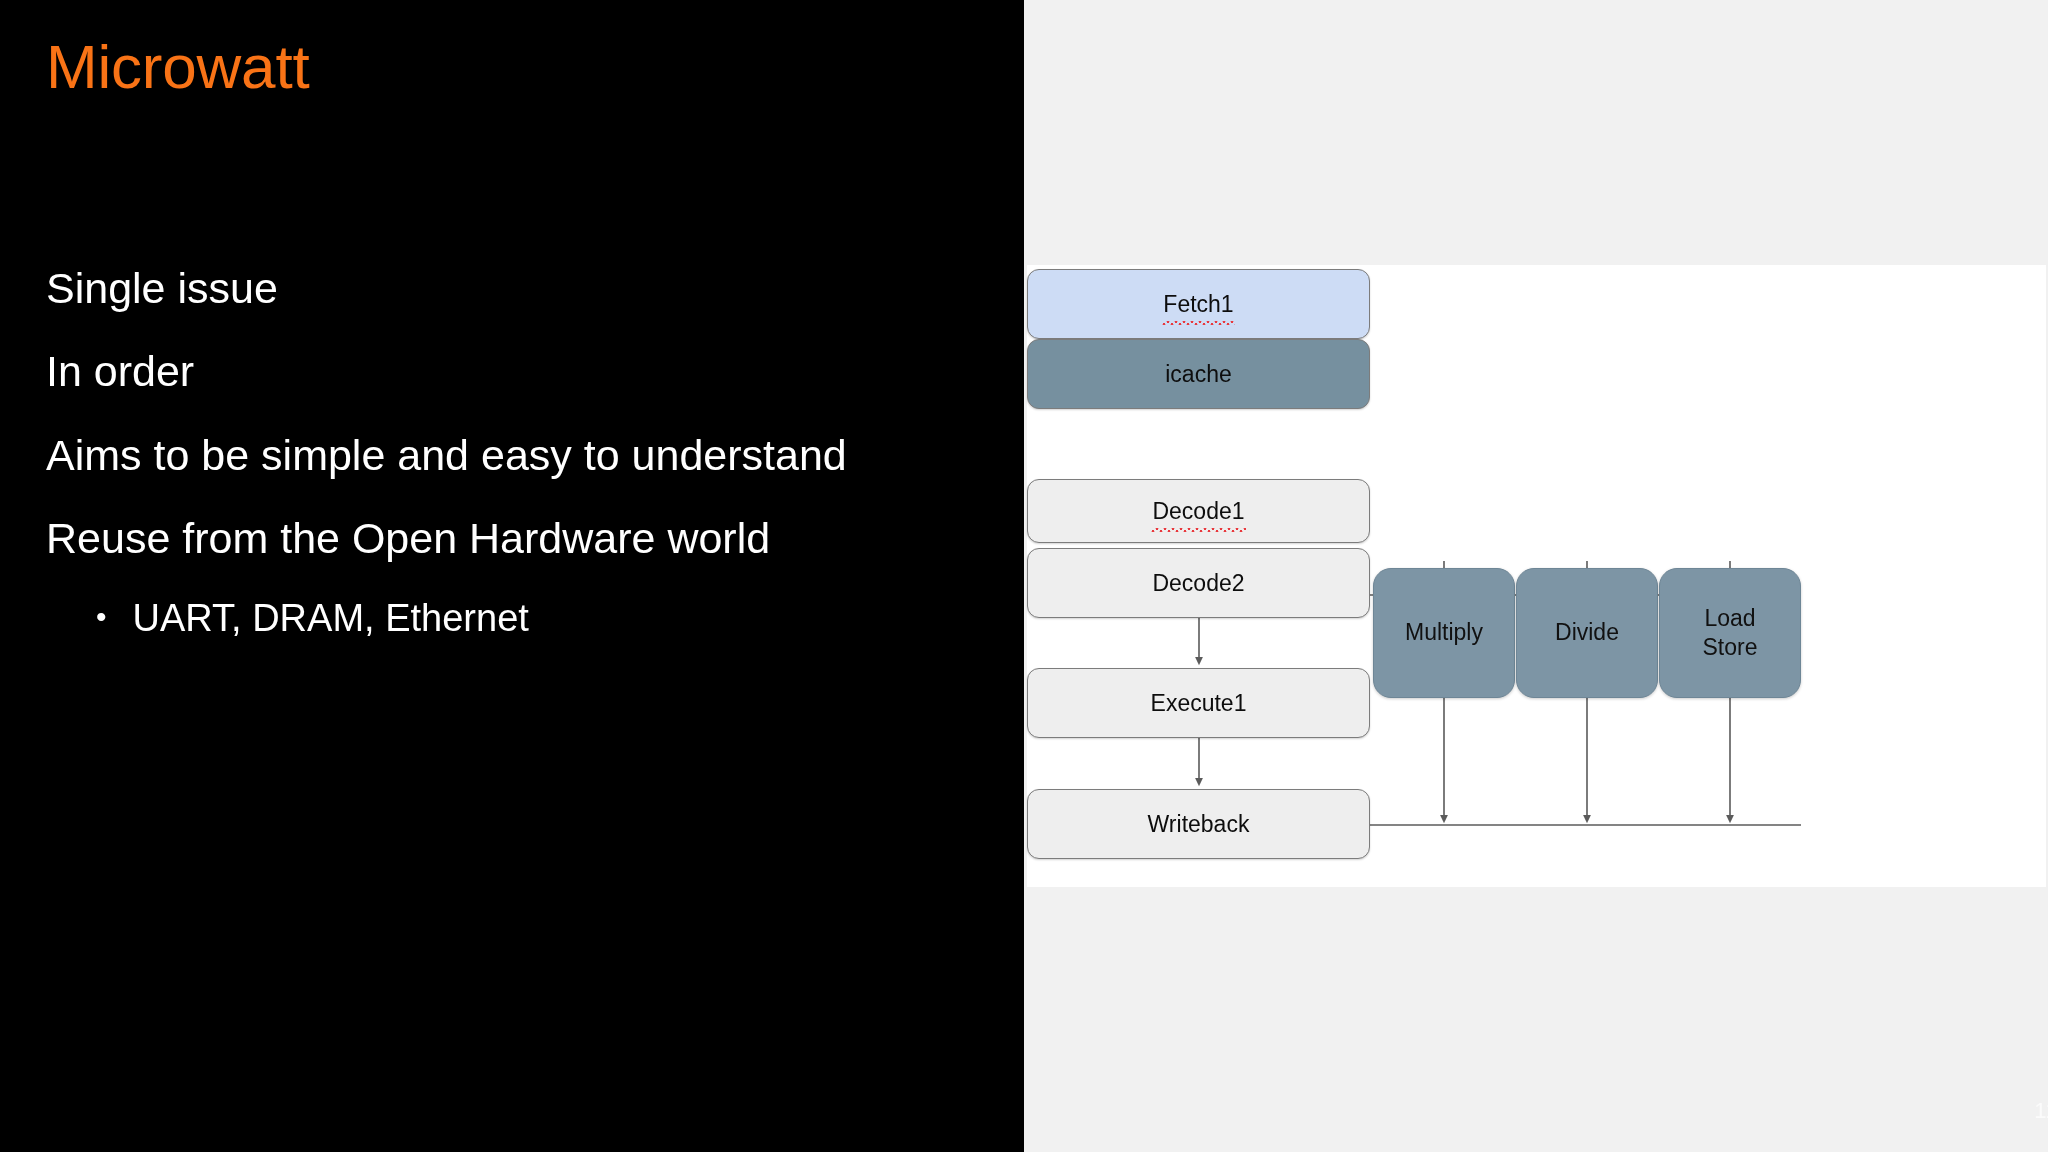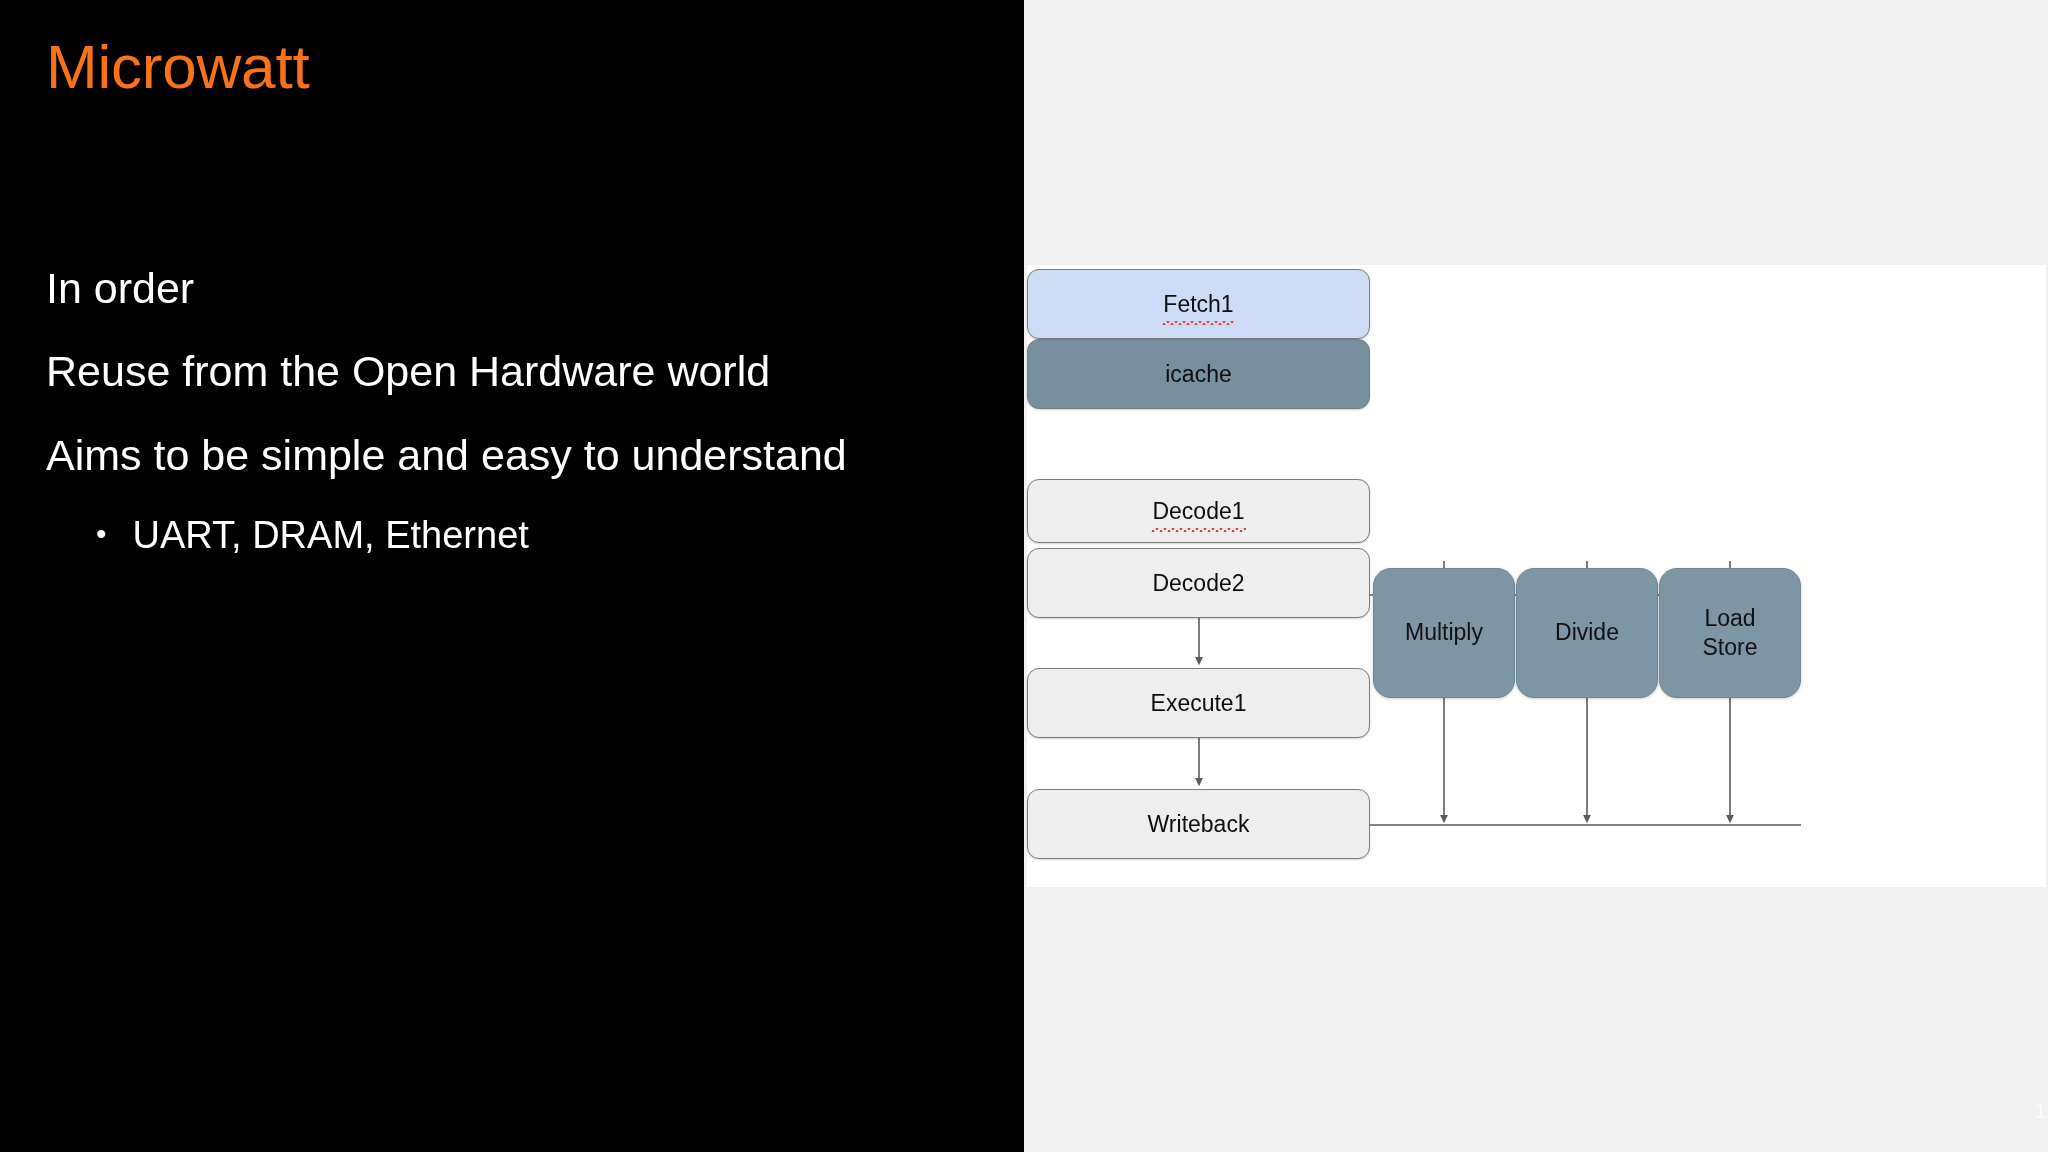--- a/index.html
+++ b/index.html
@@ -185,26 +185,27 @@
 <body>
 
 <div id="slide">
 
   <div id="text-panel">
 
     <div id="slide-title">Microwatt</div>
 
     <div id="bullet-list">
 
+      <div class="bullet-l1">Single issue</div>
 
       <div class="bullet-l1">In order</div>
 
+      <div class="bullet-l1">Aims to be simple and easy to understand</div>
+
       <div class="bullet-l1">Reuse from the Open Hardware world</div>
-
-      <div class="bullet-l1">Aims to be simple and easy to understand</div>
 
       <div class="bullet-l2">
         <span class="dot">•</span>
         <span>UART, DRAM, Ethernet</span>
       </div>
 
     </div>
   </div>
 
   <div id="diagram-area">

